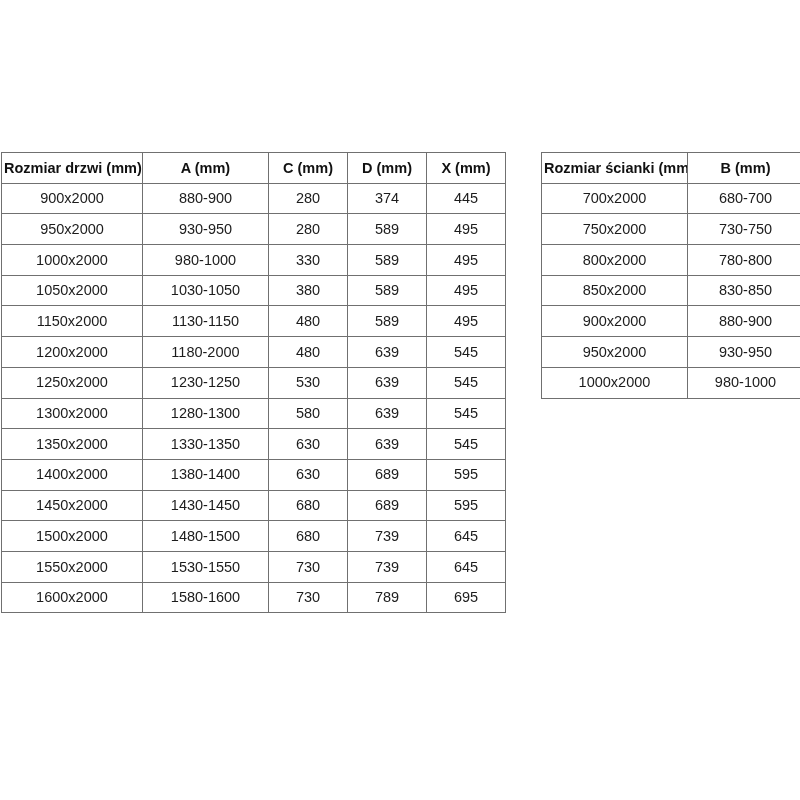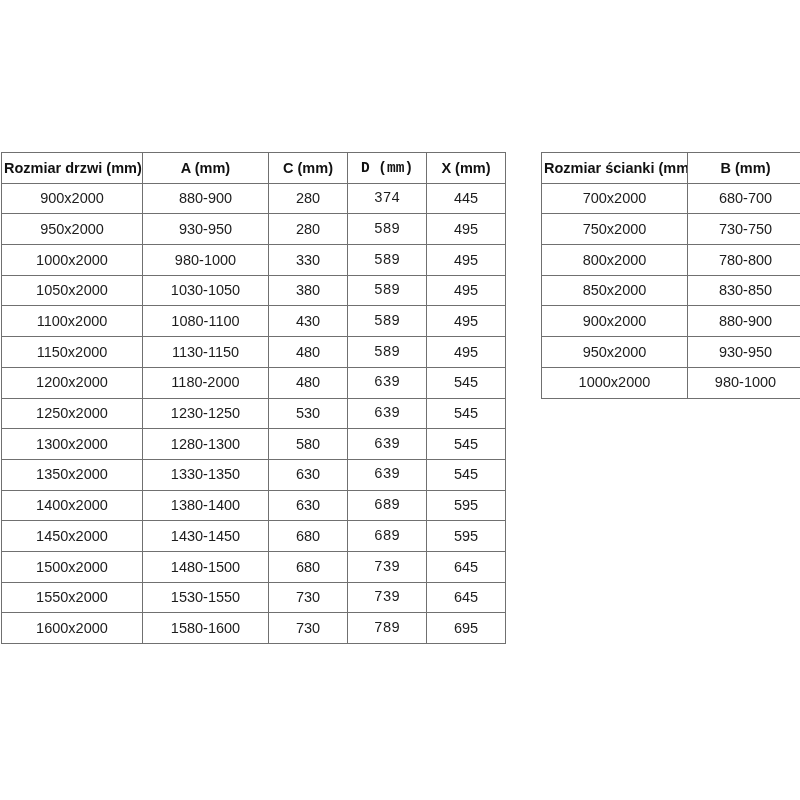--- a/index.html
+++ b/index.html
@@ -43,21 +43,21 @@
   }
   
   #door-table {
     left: 1px;
     top: 152px;
     width: 479px;
   }
   #door-table th:nth-child(1), #door-table td:nth-child(1) { width: 136px; }
   #door-table th:nth-child(2), #door-table td:nth-child(2) { width: 121px; }
   #door-table th:nth-child(3), #door-table td:nth-child(3) { width: 74px; }
-  #door-table th:nth-child(4), #door-table td:nth-child(4) { width: 74px; font-family: Liberation Mono, monospace; }
+  #door-table th:nth-child(4), #door-table td:nth-child(4) { width: 74px; }
   #door-table th:nth-child(5), #door-table td:nth-child(5) { width: 74px; }
   
   #wall-table {
     left: 541px;
     top: 152px;
     width: 252px;
   }
   #wall-table th:nth-child(1), #wall-table td:nth-child(1) { width: 141px; }
   #wall-table th:nth-child(2), #wall-table td:nth-child(2) { width: 111px; }
 </style>
@@ -98,27 +98,20 @@
           <td>495</td>
         </tr>
         <tr>
           <td>1050x2000</td>
           <td>1030-1050</td>
           <td>380</td>
           <td>589</td>
           <td>495</td>
         </tr>
         <tr>
-          <td>1100x2000</td>
-          <td>1080-1100</td>
-          <td>430</td>
-          <td>589</td>
-          <td>495</td>
-        </tr>
-        <tr>
           <td>1150x2000</td>
           <td>1130-1150</td>
           <td>480</td>
           <td>589</td>
           <td>495</td>
         </tr>
         <tr>
           <td>1200x2000</td>
           <td>1180-2000</td>
           <td>480</td>

